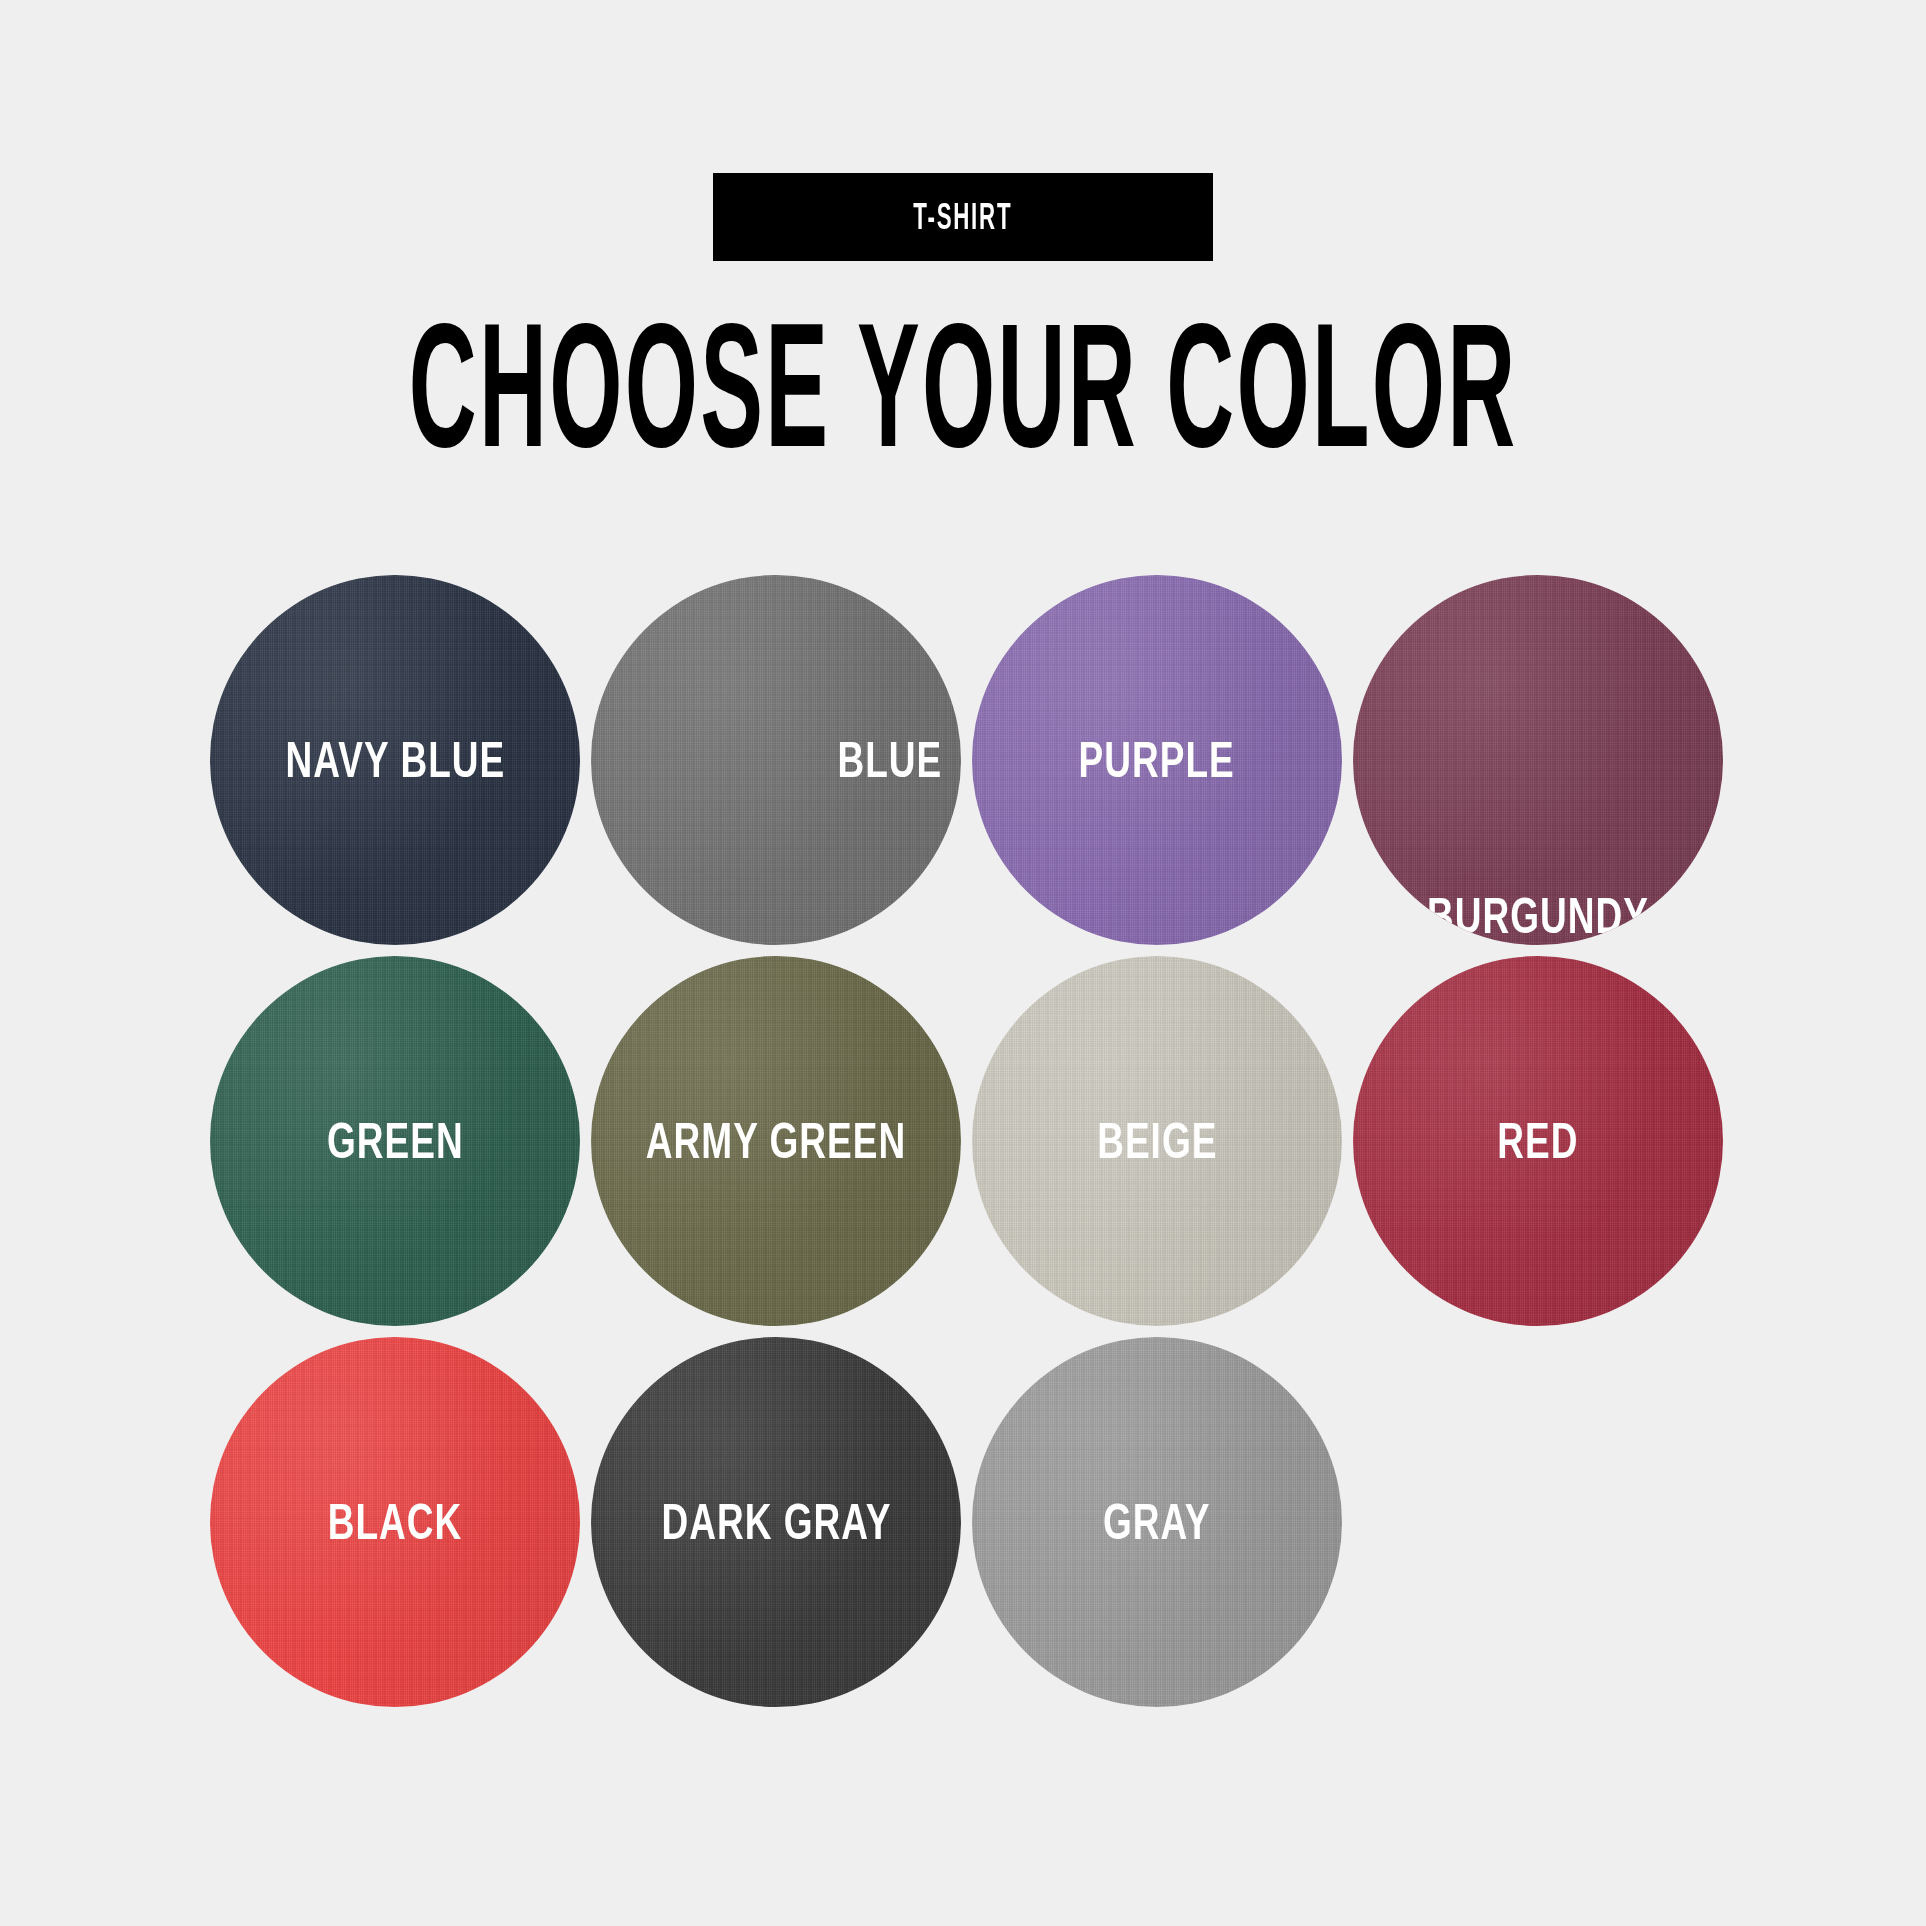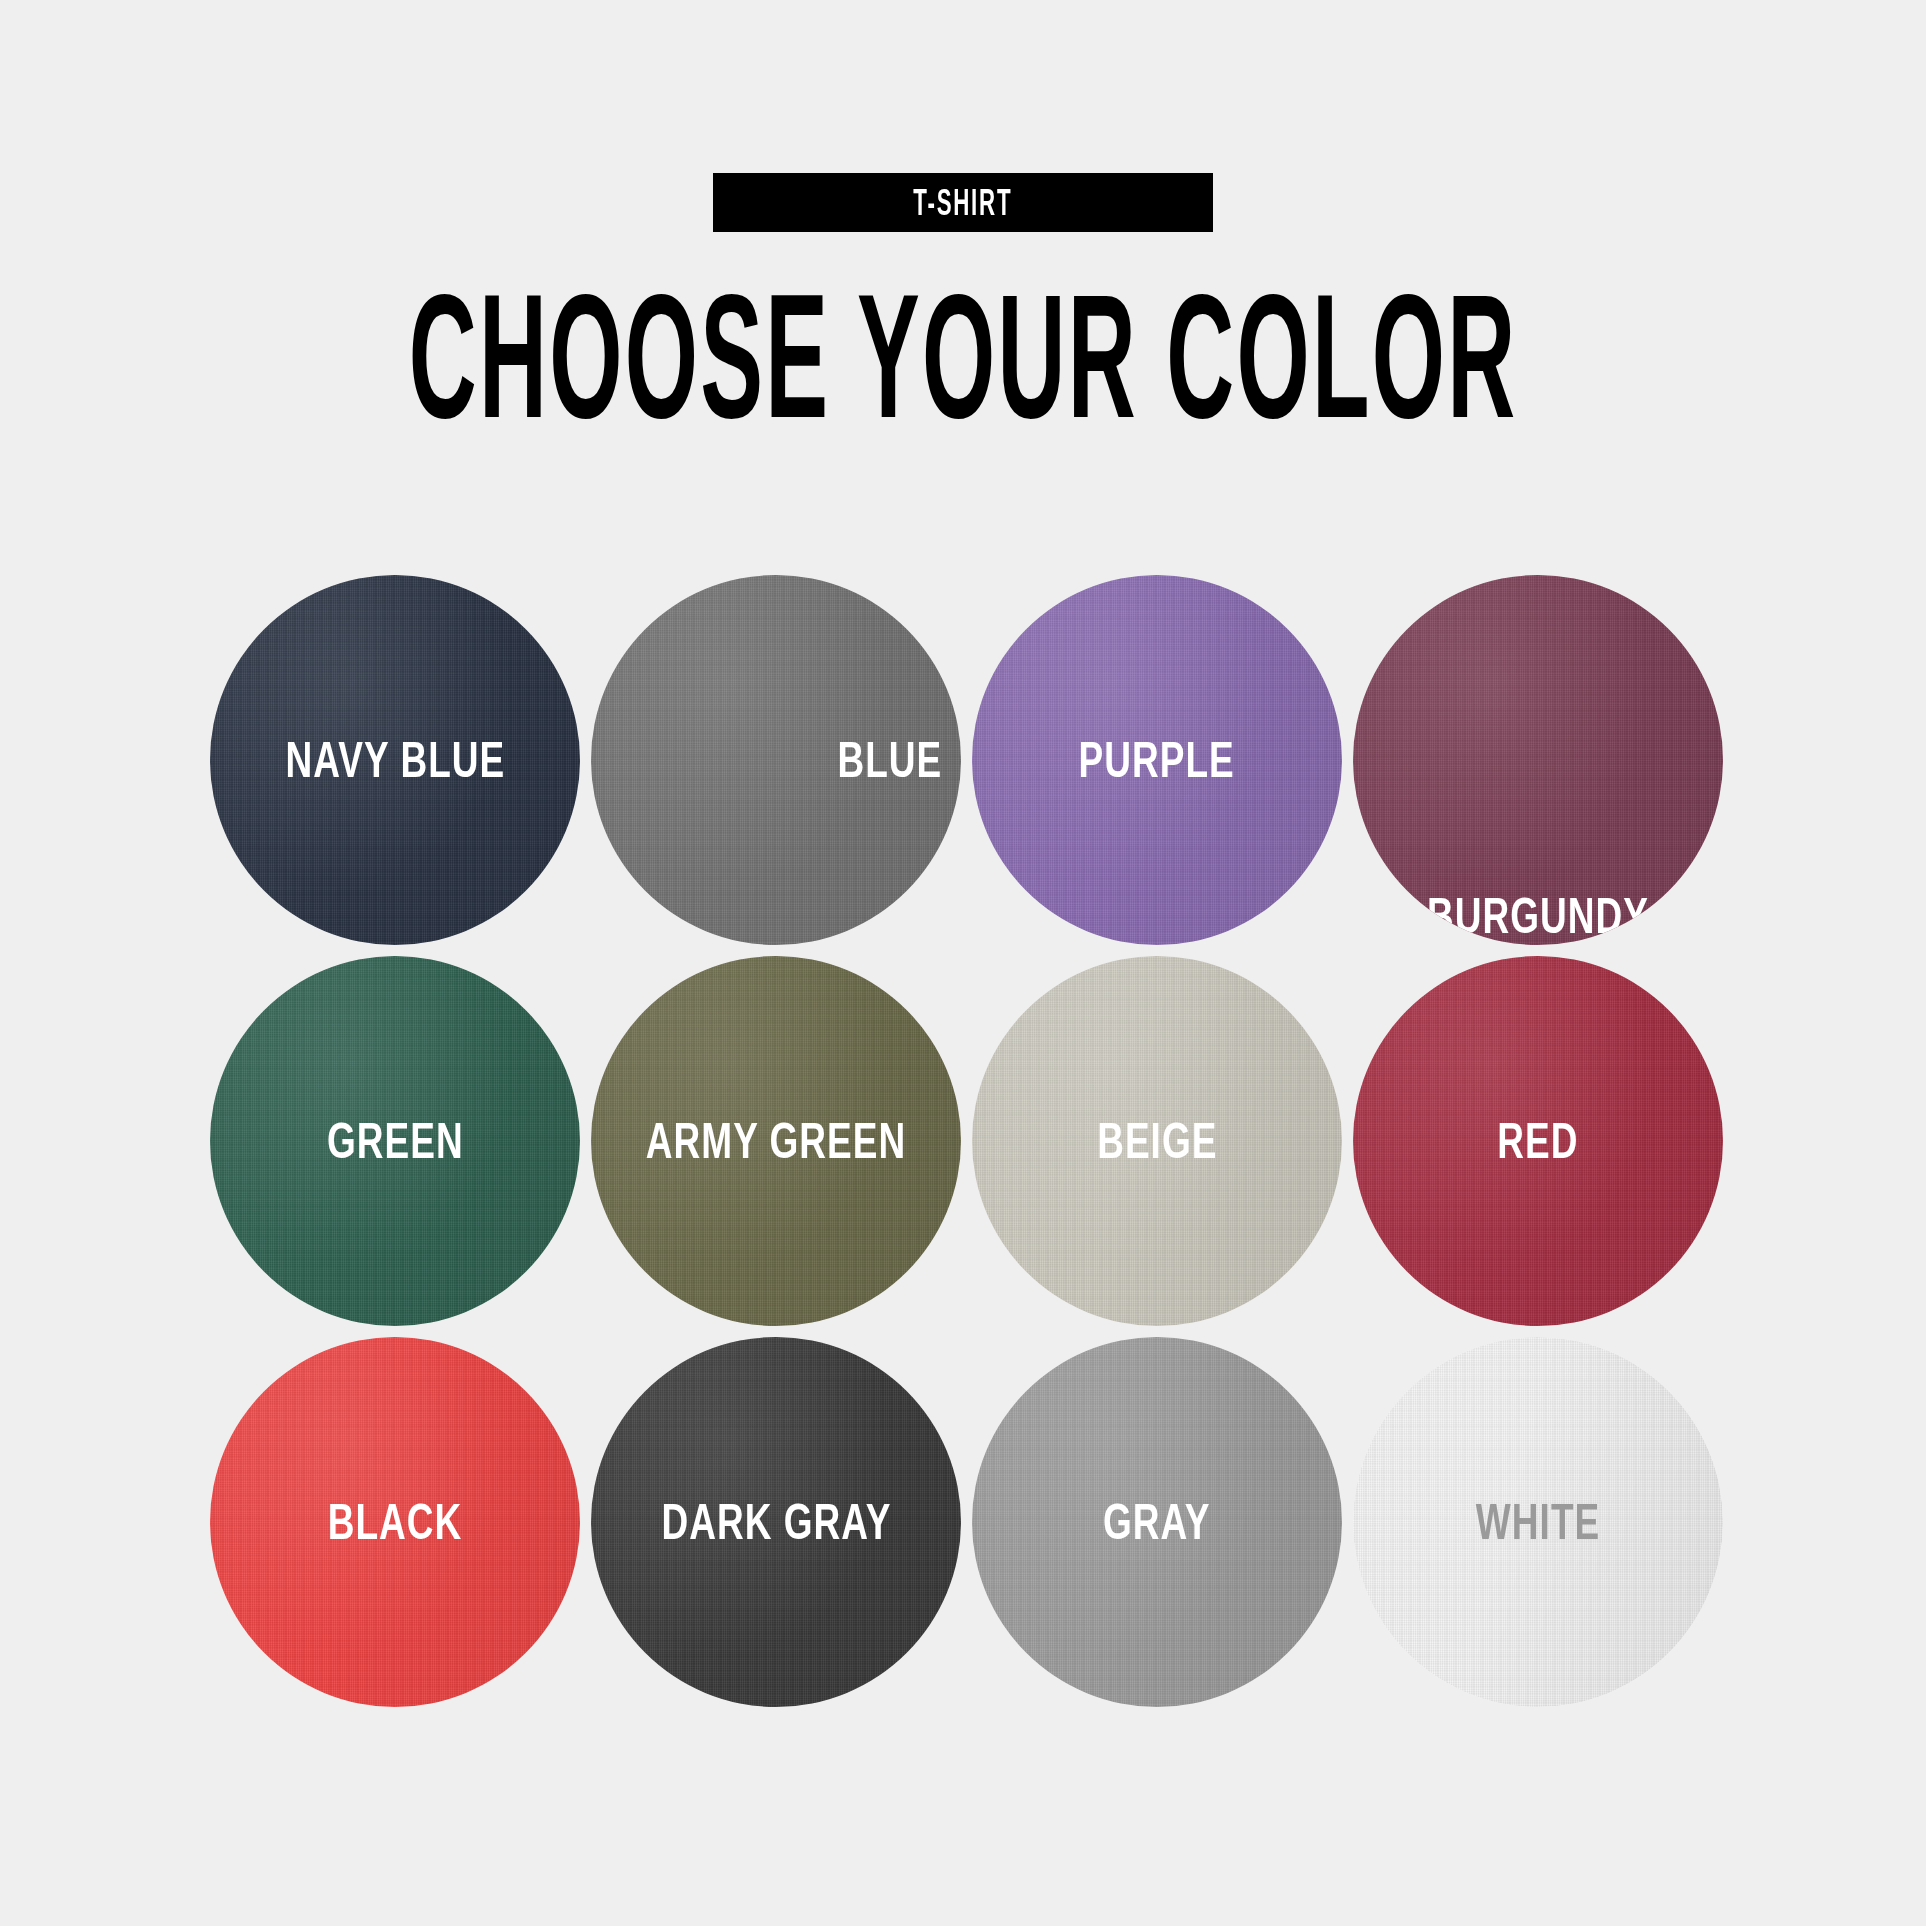--- a/index.html
+++ b/index.html
@@ -28,21 +28,21 @@
   .header {
     width: 100%;
     display: flex;
     flex-direction: column;
     align-items: center;
   }
 
   .badge {
     margin-top: 173px;
     width: 500px;
-    height: 59px;
+    height: 88px;
     background: #000000;
     display: flex;
     align-items: center;
     justify-content: center;
   }
 
   .badge-label {
     color: #ffffff;
     font-family: "Liberation Sans Narrow", "Liberation Sans", sans-serif;
     font-weight: bold;
@@ -185,19 +185,16 @@
     </div>
 
     <div class="swatch" style="background-color: rgb(59, 59, 59);">
       <span class="swatch-label" style="color: rgb(255, 255, 255);">DARK GRAY</span>
     </div>
 
     <div class="swatch" style="background-color: rgb(157, 157, 157);">
       <span class="swatch-label" style="color: rgb(255, 255, 255);">GRAY</span>
     </div>
 
-    <div class="swatch" style="background-color: rgb(243, 243, 243);">
-      <span class="swatch-label" style="color: rgb(154, 154, 154);">WHITE</span>
-    </div>
 
   </div>
 </div>
 
 
 </body></html>

